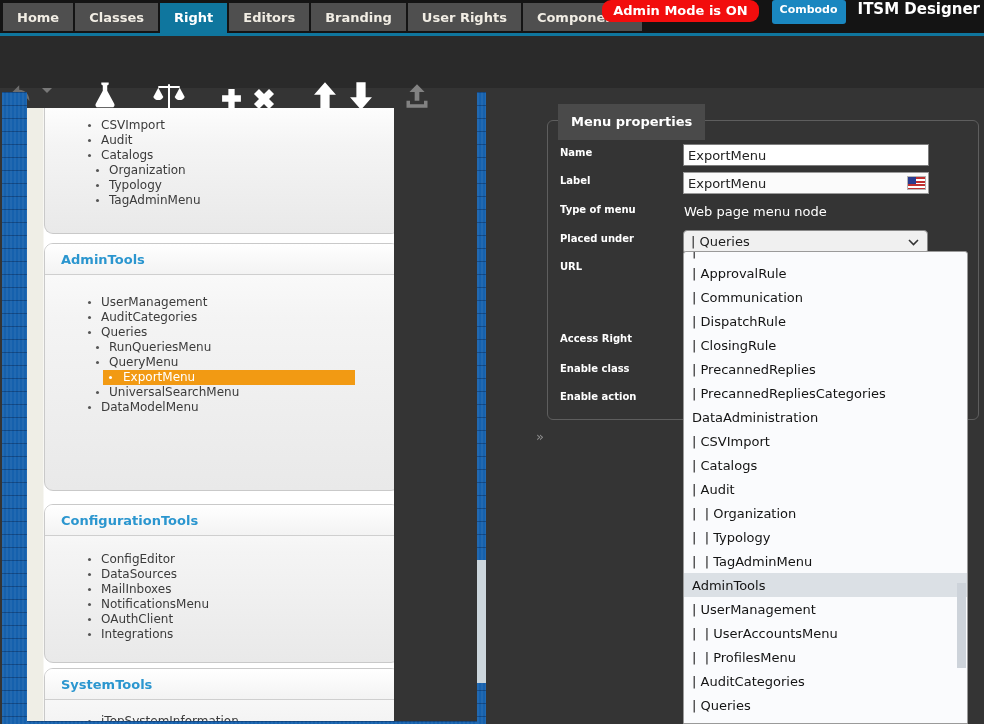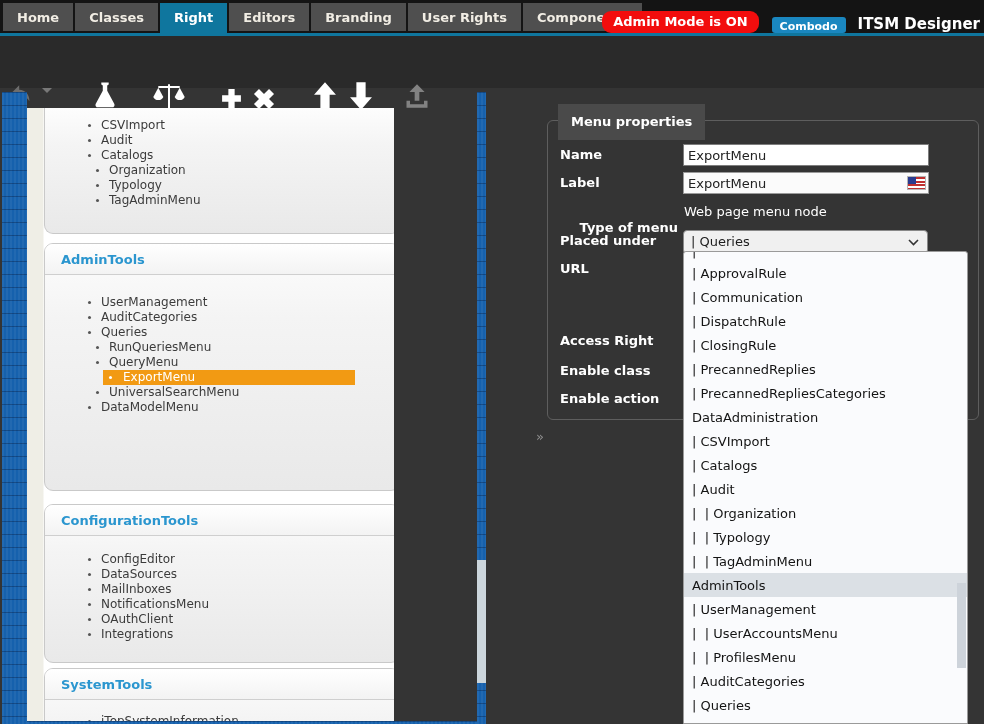--- a/index.html
+++ b/index.html
@@ -6,25 +6,25 @@
   #screen{position:relative;width:984px;height:724px;overflow:hidden;
     background:#343434;font-family:"DejaVu Sans",sans-serif;}
 
   
   .topbar{position:absolute;left:0;top:0;width:984px;height:36px;background:#141414;z-index:5;}
   .topbar-underline{position:absolute;left:0;top:33px;width:984px;height:3px;background:#0f769e;}
   .tabs{position:absolute;left:3px;top:3px;display:flex;gap:2px;}
   .tab{background:#4f4f4f;color:#f1ede4;font-weight:bold;font-size:13px;
     padding:7px 14px 6px;height:15px;cursor:pointer;}
   .tab.active{background:#0f769e;color:#fff;padding-bottom:11px;}
-  .topbar-right{position:absolute;right:2px;top:0;height:33px;display:flex;align-items:flex-end;}
+  .topbar-right{position:absolute;right:2px;top:0;height:33px;display:flex;align-items:flex-start;}
   .admin-badge{background:#f20d0d;color:#fff;font-weight:bold;font-size:13px;
     padding:3px 11px 4px;border-radius:9px;margin-right:13px;}
   .brand-badge{background:#1a87c0;color:#fff;font-weight:bold;font-size:11px;
-    padding:3px 8px 0;border-radius:3px;margin-right:12px;}
+    padding:3px 8px 8px;border-radius:3px;margin-right:12px;}
   .app-title{color:#fff;font-weight:bold;font-size:15px;margin-right:2px;}
 
   
   .toolbar{position:absolute;left:0;top:36px;width:984px;height:52px;background:#2a2a2a;}
   .tbi{position:absolute;cursor:pointer;}
   .caret-down{width:0;height:0;border-left:5px solid transparent;border-right:5px solid transparent;
     border-top:5px solid #787878;}
 
   
   .denim{background-color:#1661ad;
@@ -57,21 +57,21 @@
   .card.c2{height:248px;margin-top:9px;}
   .card.c3{height:159px;margin-top:13px;}
   .card.c4{height:170px;margin-top:5px;}
 
   
   .collapse-chevron{position:absolute;left:536px;top:429px;color:#8f8f8f;font-size:13px;cursor:pointer;}
   .fieldset{position:absolute;left:547px;top:120px;width:430px;height:298px;
     border:1px solid #5e5e5e;border-radius:6px;}
   .props-tab{position:absolute;left:558px;top:104px;height:36px;background:#4a4a4a;
     color:#fff;font-weight:bold;font-size:13px;line-height:36px;padding:0 13px;z-index:2;}
-  .frow-label{position:absolute;left:560px;width:118px;color:#fff;font-weight:bold;font-size:13px;z-index:1;}
+  .frow-label{position:absolute;left:560px;width:118px;color:#fff;font-weight:bold;font-size:10px;z-index:1;}
   .text-input{position:absolute;left:683px;width:236px;height:20px;border:1px solid #7d7d7d;
     background:#fff;font-family:"DejaVu Sans",sans-serif;font-size:13px;color:#222;padding:0 4px;box-sizing:content-box;z-index:1;}
   .input-wrap{position:absolute;left:683px;width:244px;height:22px;z-index:1;}
   .input-wrap input{width:236px;height:20px;border:1px solid #9a9a9a;background:#fbfbfb;
     font-family:"DejaVu Sans",sans-serif;font-size:13px;color:#222;padding:0 4px;}
   .us-flag{position:absolute;right:2px;top:5px;width:17px;height:12px;
     background:repeating-linear-gradient(180deg,#bf3030 0 1.85px,#fff 1.85px 3.7px);
     box-shadow:0 0 0 1px #b5b5b5;}
   .us-flag::after{content:"";position:absolute;left:0;top:0;width:8px;height:6.5px;background:#2a3b8f;}
   .static-value{position:absolute;left:684px;color:#fff;font-size:13px;z-index:1;}
@@ -240,21 +240,21 @@
 
   <div class="frow-label" style="top:147px;">Name</div>
   <input class="text-input" style="top: 144px;" value="ExportMenu">
 
   <div class="frow-label" style="top:175px;">Label</div>
   <div class="input-wrap" style="top:172px;">
     <input value="ExportMenu" style="">
     <div class="us-flag"></div>
   </div>
 
-  <div class="frow-label" style="top:220px;text-align:right;">Type of menu</div>
+  <div class="frow-label" style="top:204px;">Type of menu</div>
   <div class="static-value" style="top:204px;">Web page menu node</div>
 
   <div class="frow-label" style="top:233px;">Placed under</div>
   <div class="select">
     <span>| Queries</span>
     <svg width="11" height="7" viewBox="0 0 11 7">
       <path d="M1 1l4.5 4.5L10 1" stroke="#333" stroke-width="1.6" fill="none"></path>
       </svg>
   </div>
 

